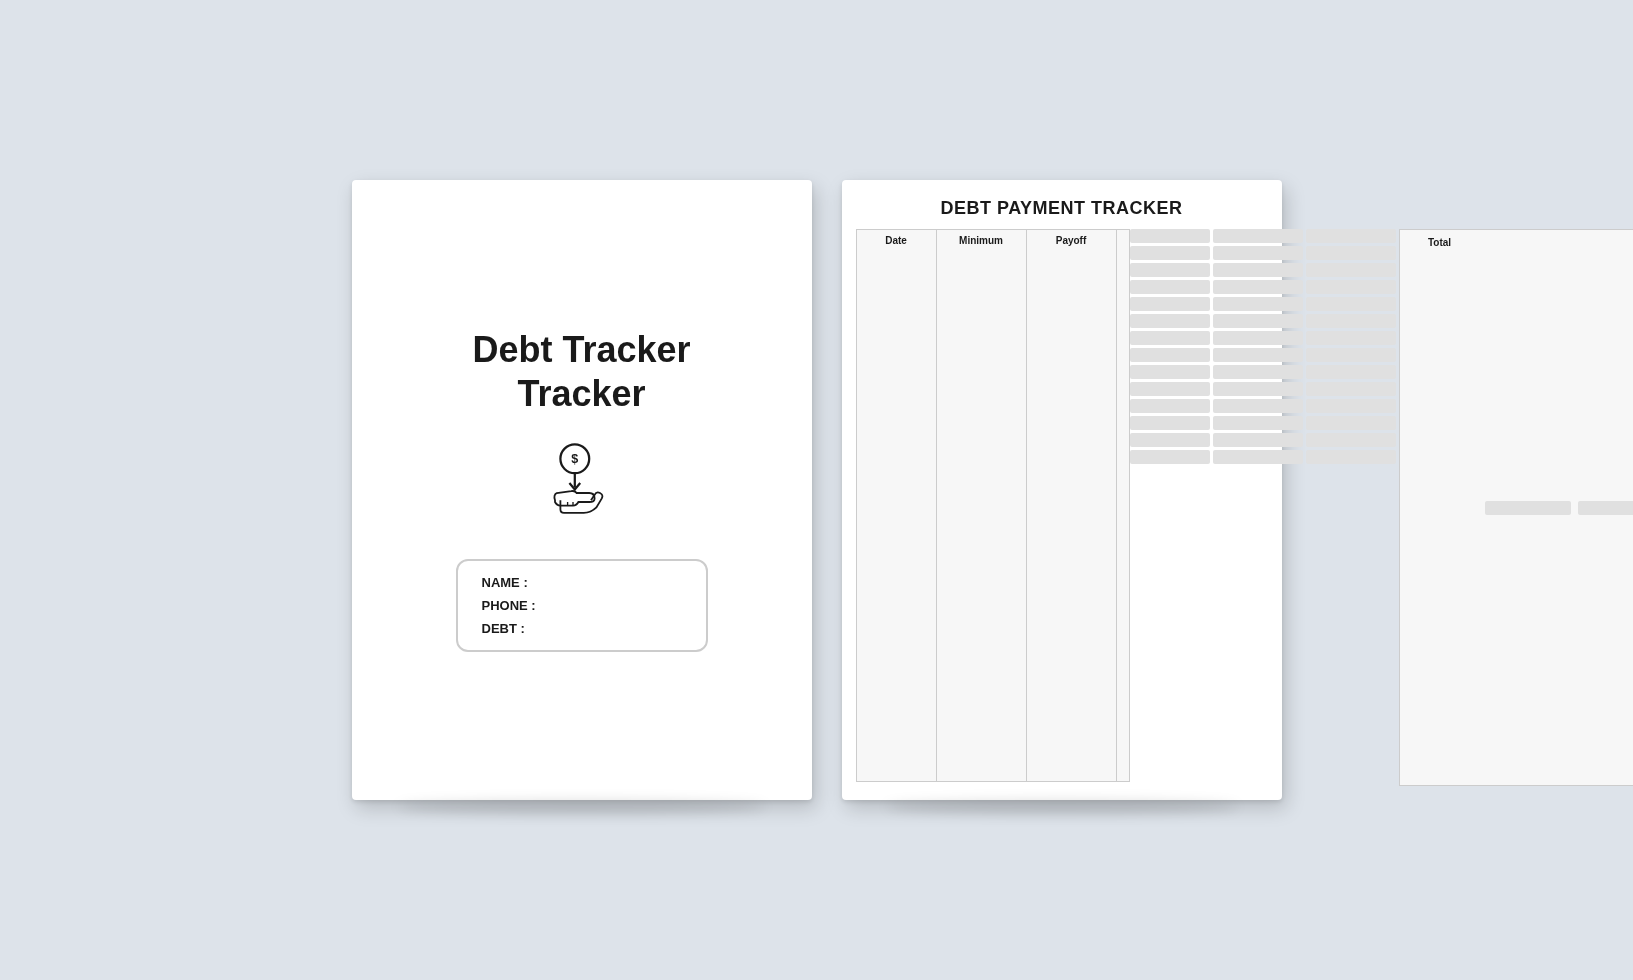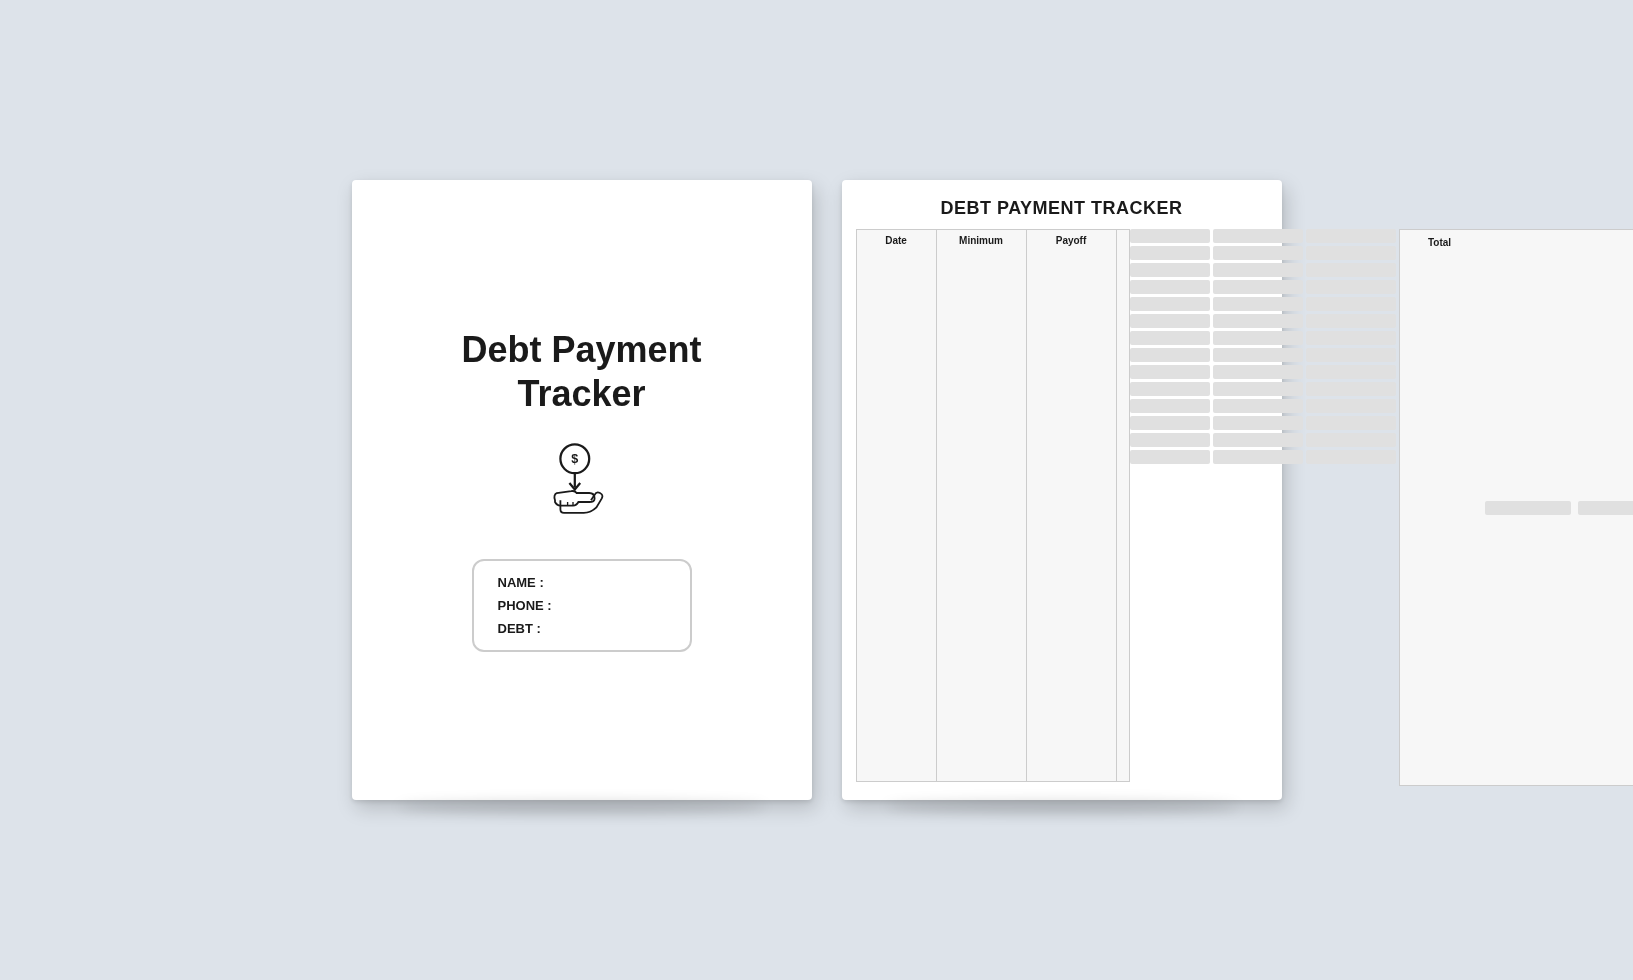--- a/index.html
+++ b/index.html
@@ -54,21 +54,21 @@
     }
     .coin-icon {
       width: 90px;
       height: 90px;
       margin-bottom: 30px;
     }
     .user-info-box {
       border: 2px solid #ccc;
       border-radius: 12px;
       padding: 14px 24px;
-      width: 220px;
+      width: 252px;
     }
     .user-info-line {
       font-size: 13px;
       font-weight: bold;
       color: #1a1a1a;
       margin-bottom: 8px;
     }
     .user-info-line:last-child { margin-bottom: 0; }
 
     
@@ -184,21 +184,21 @@
       margin: auto 2px;
     }
   </style>
 </head>
 <body>
 
 <div class="pages-container">
 
   <div class="left-page">
     <div class="left-page-title">
-      <span>Debt Payment</span><br>
+      <span>Debt Tracker</span><br>
       <span>Tracker</span>
     </div>
 
     <svg class="coin-icon" viewBox="0 0 100 100" fill="none" xmlns="http://www.w3.org/2000/svg">
 
       <circle cx="42" cy="22" r="16" stroke="#1a1a1a" stroke-width="2.5" fill="none"></circle>
       <text x="42" y="27" text-anchor="middle" font-size="14" fill="#1a1a1a" font-weight="bold">$</text>
 
       <line x1="42" y1="38" x2="42" y2="54" stroke="#1a1a1a" stroke-width="2.5"></line>
       <polyline points="36,49 42,56 48,49" stroke="#1a1a1a" stroke-width="2.5" fill="none"></polyline>

